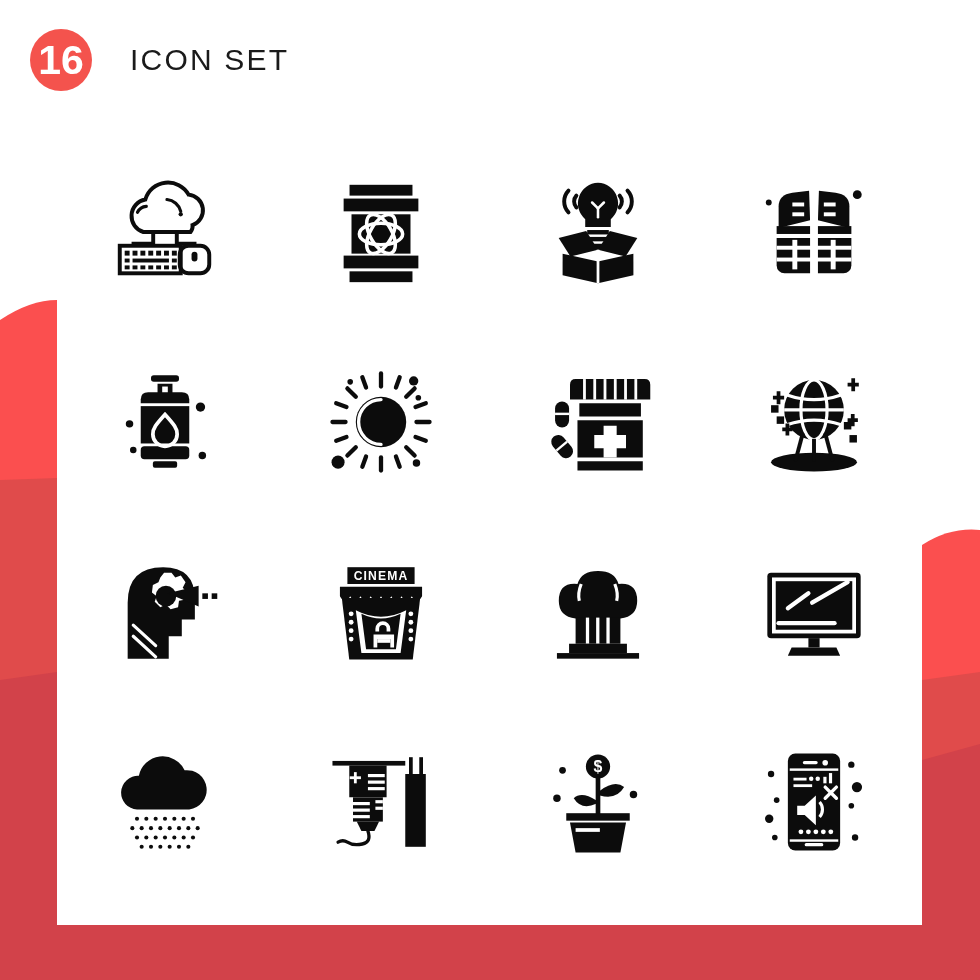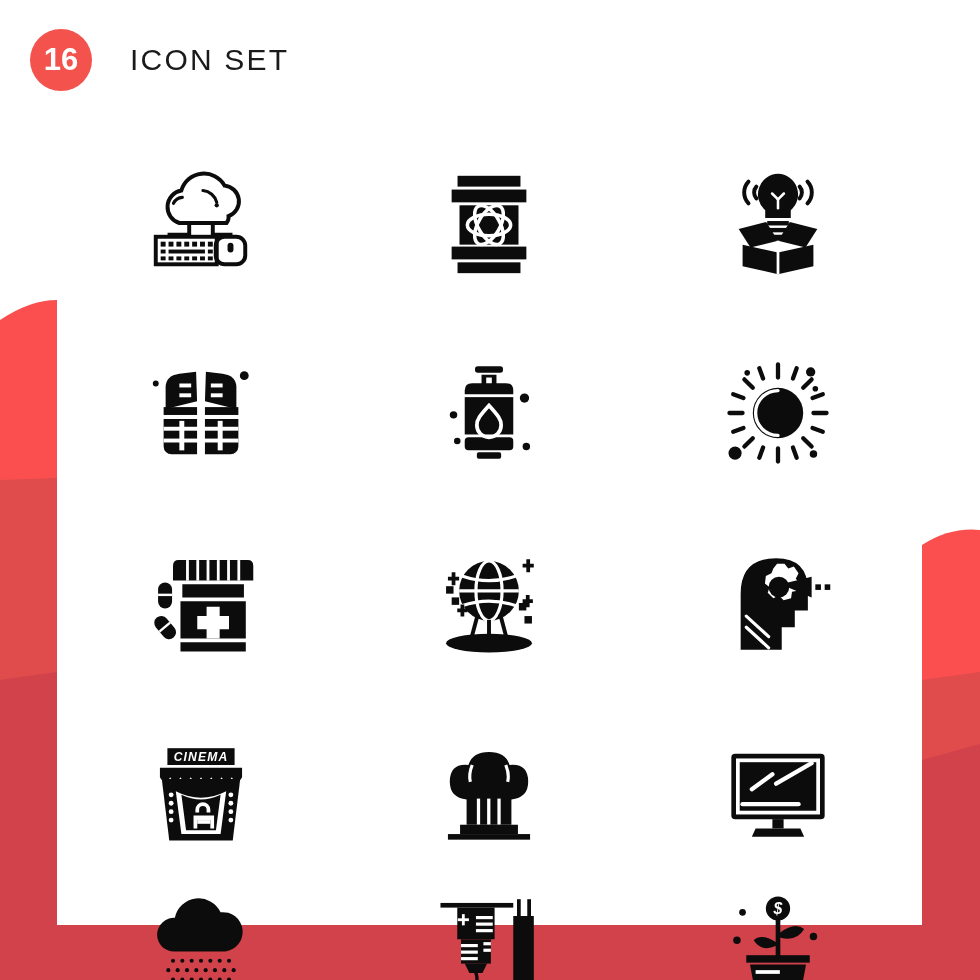--- a/index.html
+++ b/index.html
@@ -61,49 +61,48 @@
   }
   #count-badge {
     width: 62px;
     height: 62px;
     border-radius: 50%;
     background: #f4534d;
     color: #ffffff;
     display: flex;
     align-items: center;
     justify-content: center;
-    font-size: 31px;
+    font-size: 41px;
     font-weight: bold;
     letter-spacing: 0px;
     flex: 0 0 auto;
   }
   #set-title {
     margin-left: 38px;
     font-size: 30px;
     color: #1a1a1a;
     text-transform: uppercase;
     letter-spacing: 2.2px;
     font-weight: normal;
   }
 
   
   #grid {
     position: absolute;
     left: 57px;
-    top: 128px;
+    top: 137px;
     width: 865px;
     height: 790px;
     z-index: 3;
     display: grid;
-    grid-template-columns: repeat(3, 1fr);
+    grid-template-columns: repeat(4, 1fr);
     grid-template-rows: repeat(4, 190px);
     column-gap: 0px;
     row-gap: 0px;
     box-sizing: border-box;
-    font-style: italic;
   }
   .cell {
     display: flex;
     align-items: center;
     justify-content: center;
   }
   .cell svg {
     display: block;
     width: 118px;
     height: 118px;

